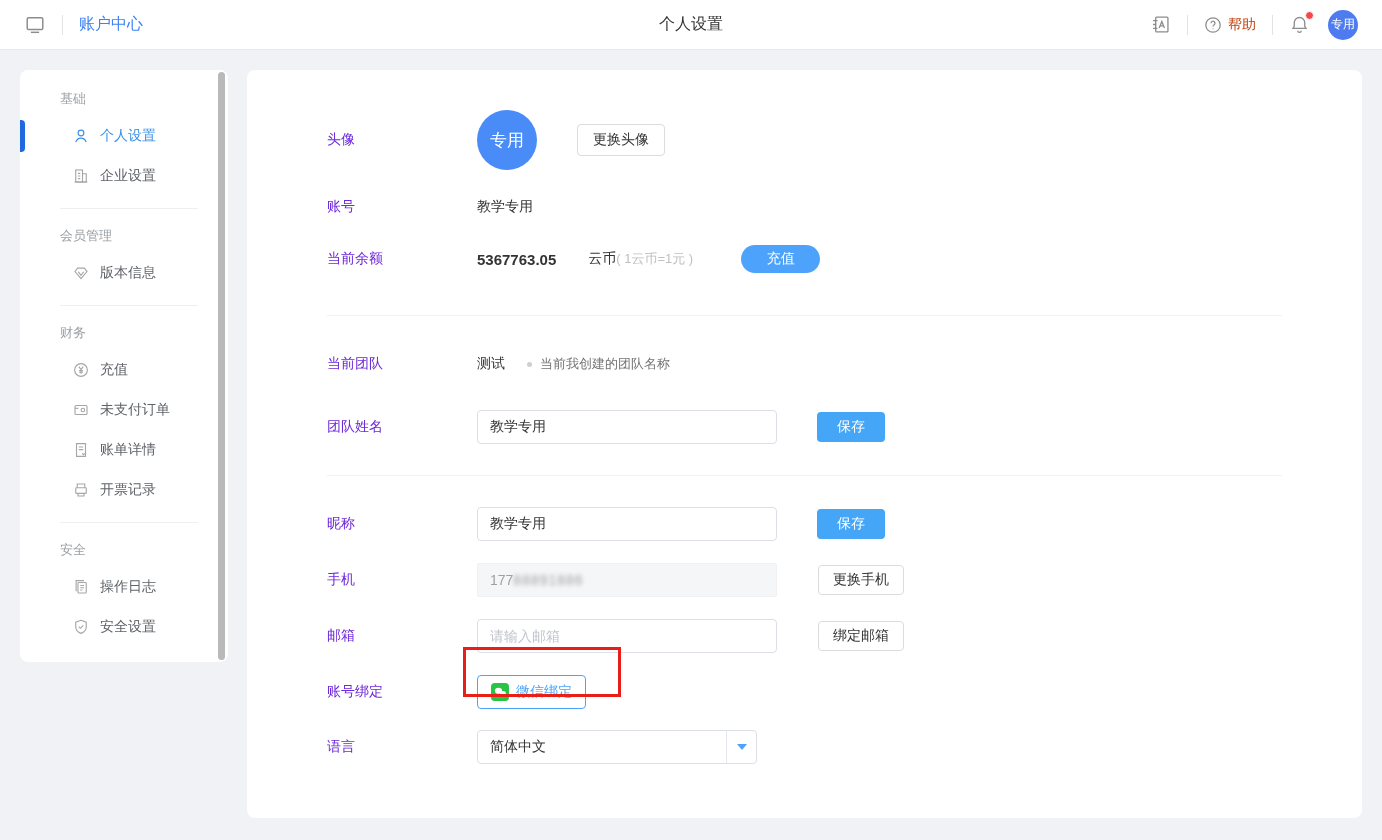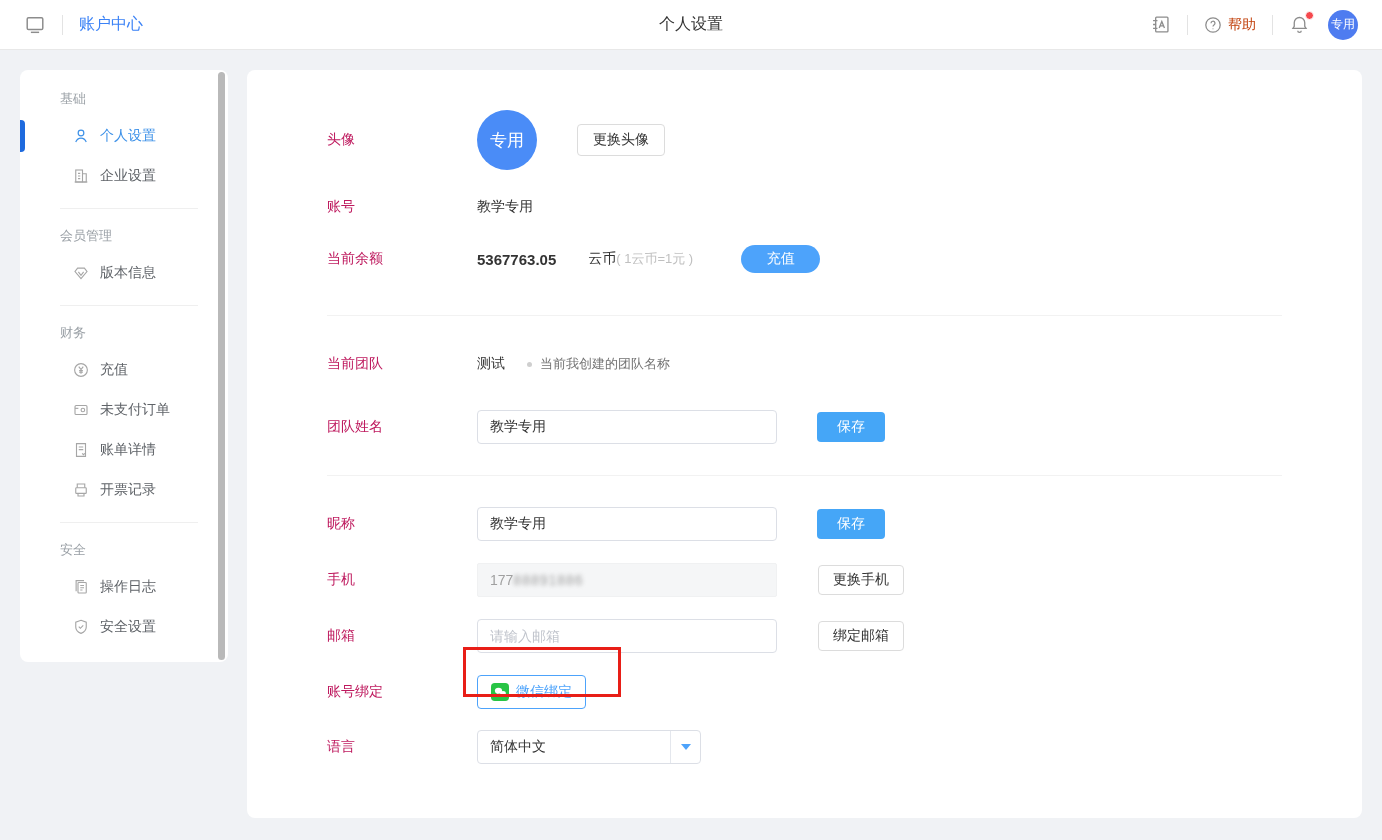--- a/index.html
+++ b/index.html
@@ -59,21 +59,21 @@
     background:#1e6ade; border-radius:0 4px 4px 0;
   }
   .side-divider { height:1px; background:#efefef; margin:12px 30px 4px 40px; }
 
   
   .main-card {
     position:absolute; left:247px; top:70px; width:1115px; height:748px;
     background:#fff; border-radius:8px; padding:0 80px; z-index:1;
   }
   .row { display:flex; align-items:center; position:relative; }
-  .row-label { width:150px; flex:0 0 150px; color:#be185d; font-size:14px; }
+  .row-label { width:150px; flex:0 0 150px; color:#6d28d9; font-size:14px; }
 
   .row-avatar { margin-top:40px; height:60px; }
   .big-avatar {
     width:60px; height:60px; border-radius:50%; background:#4a8cf7;
     color:#fff; font-size:17px; display:flex; align-items:center; justify-content:center;
   }
   .btn-plain {
     background:#fff; border:1px solid #dcdcdc; border-radius:4px;
     font-size:14px; color:#333; cursor:pointer;
     font-family:Liberation Sans, sans-serif;
@@ -127,21 +127,21 @@
   .row-binding { margin-top:16px; height:40px; }
   .wechat-btn {
     height:34px; padding:0 13px; background:#fff; border:1px solid #4da3fb;
     border-radius:4px; display:flex; align-items:center; gap:7px;
     color:#4da3fb; font-size:14px; cursor:pointer;
     font-family:"Liberation Sans","DejaVu Sans",sans-serif;
   }
 
   .row-language { margin-top:15px; height:40px; }
   .select-box {
-    width:224px; height:34px; border:1px solid #dcdfe6; border-radius:4px;
+    width:280px; height:34px; border:1px solid #dcdfe6; border-radius:4px;
     display:flex; align-items:center; cursor:pointer; background:#fff;
   }
   .select-value { flex:1; padding:0 12px; font-size:14px; color:#333; }
   .select-arrow-zone {
     width:30px; height:100%; border-left:1px solid #e4e7ed;
     display:flex; align-items:center; justify-content:center;
   }
   .caret-down {
     width:0; height:0; border-left:5px solid transparent;
     border-right:5px solid transparent; border-top:6px solid #4da3fb;

